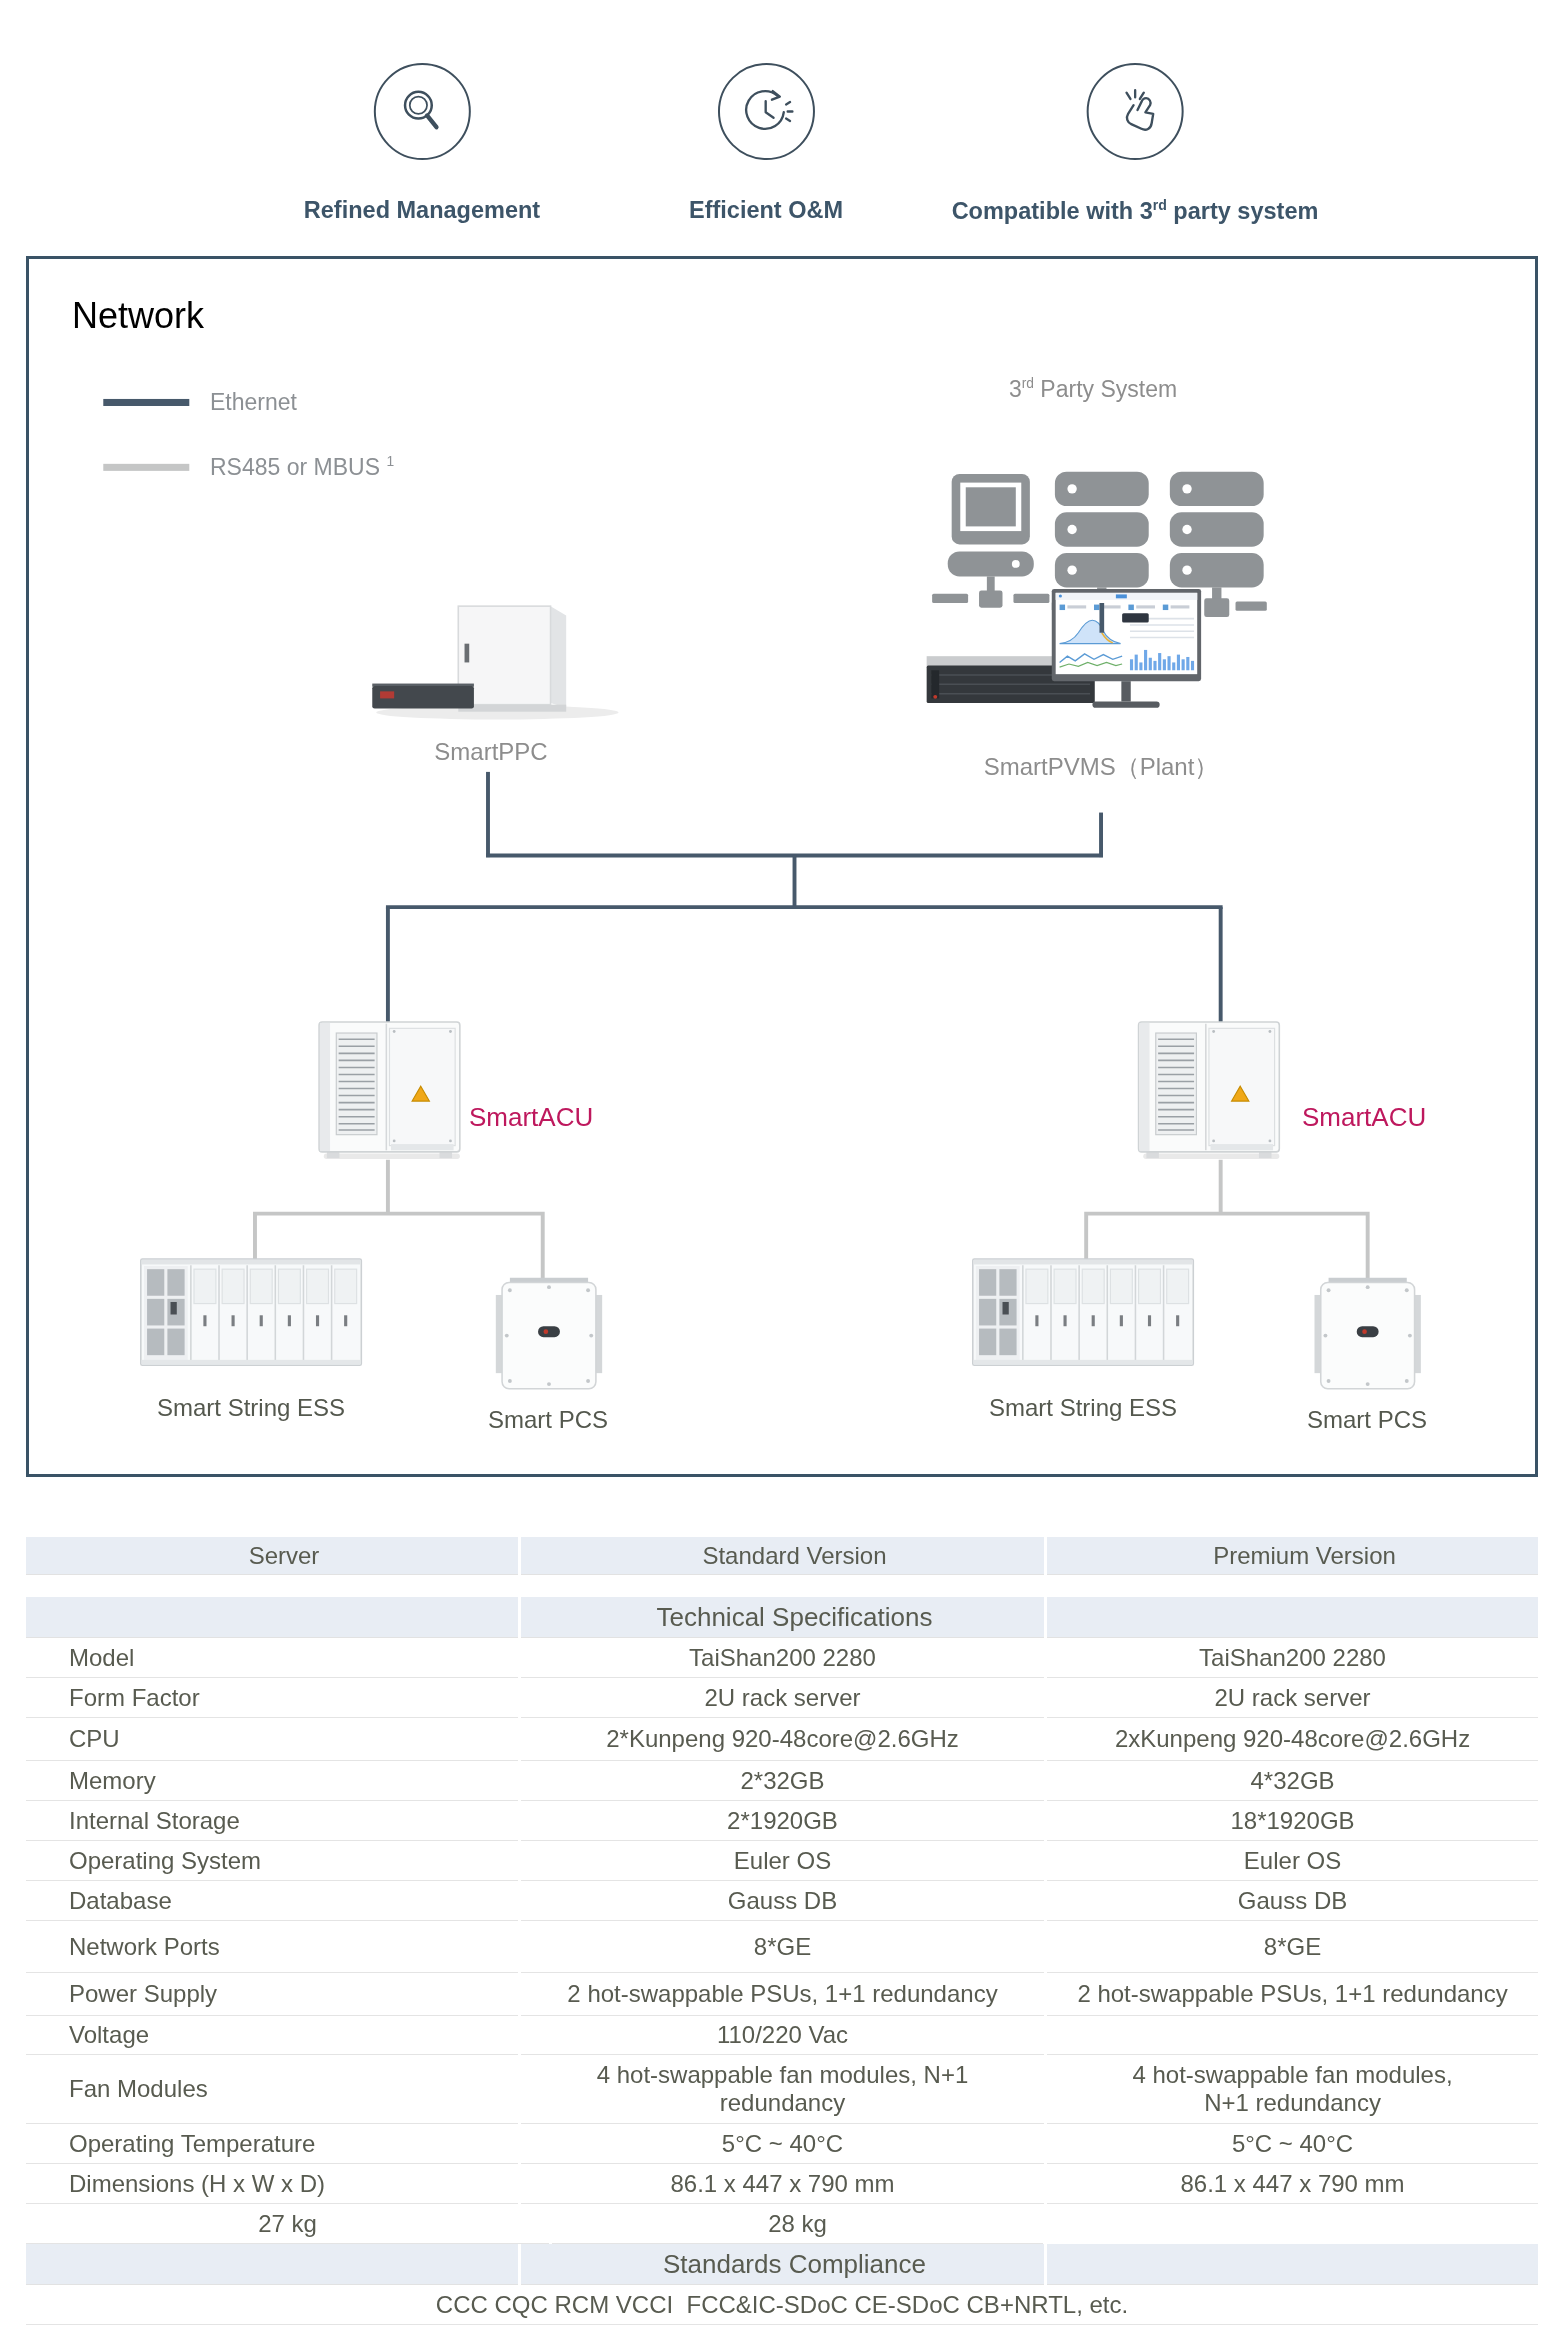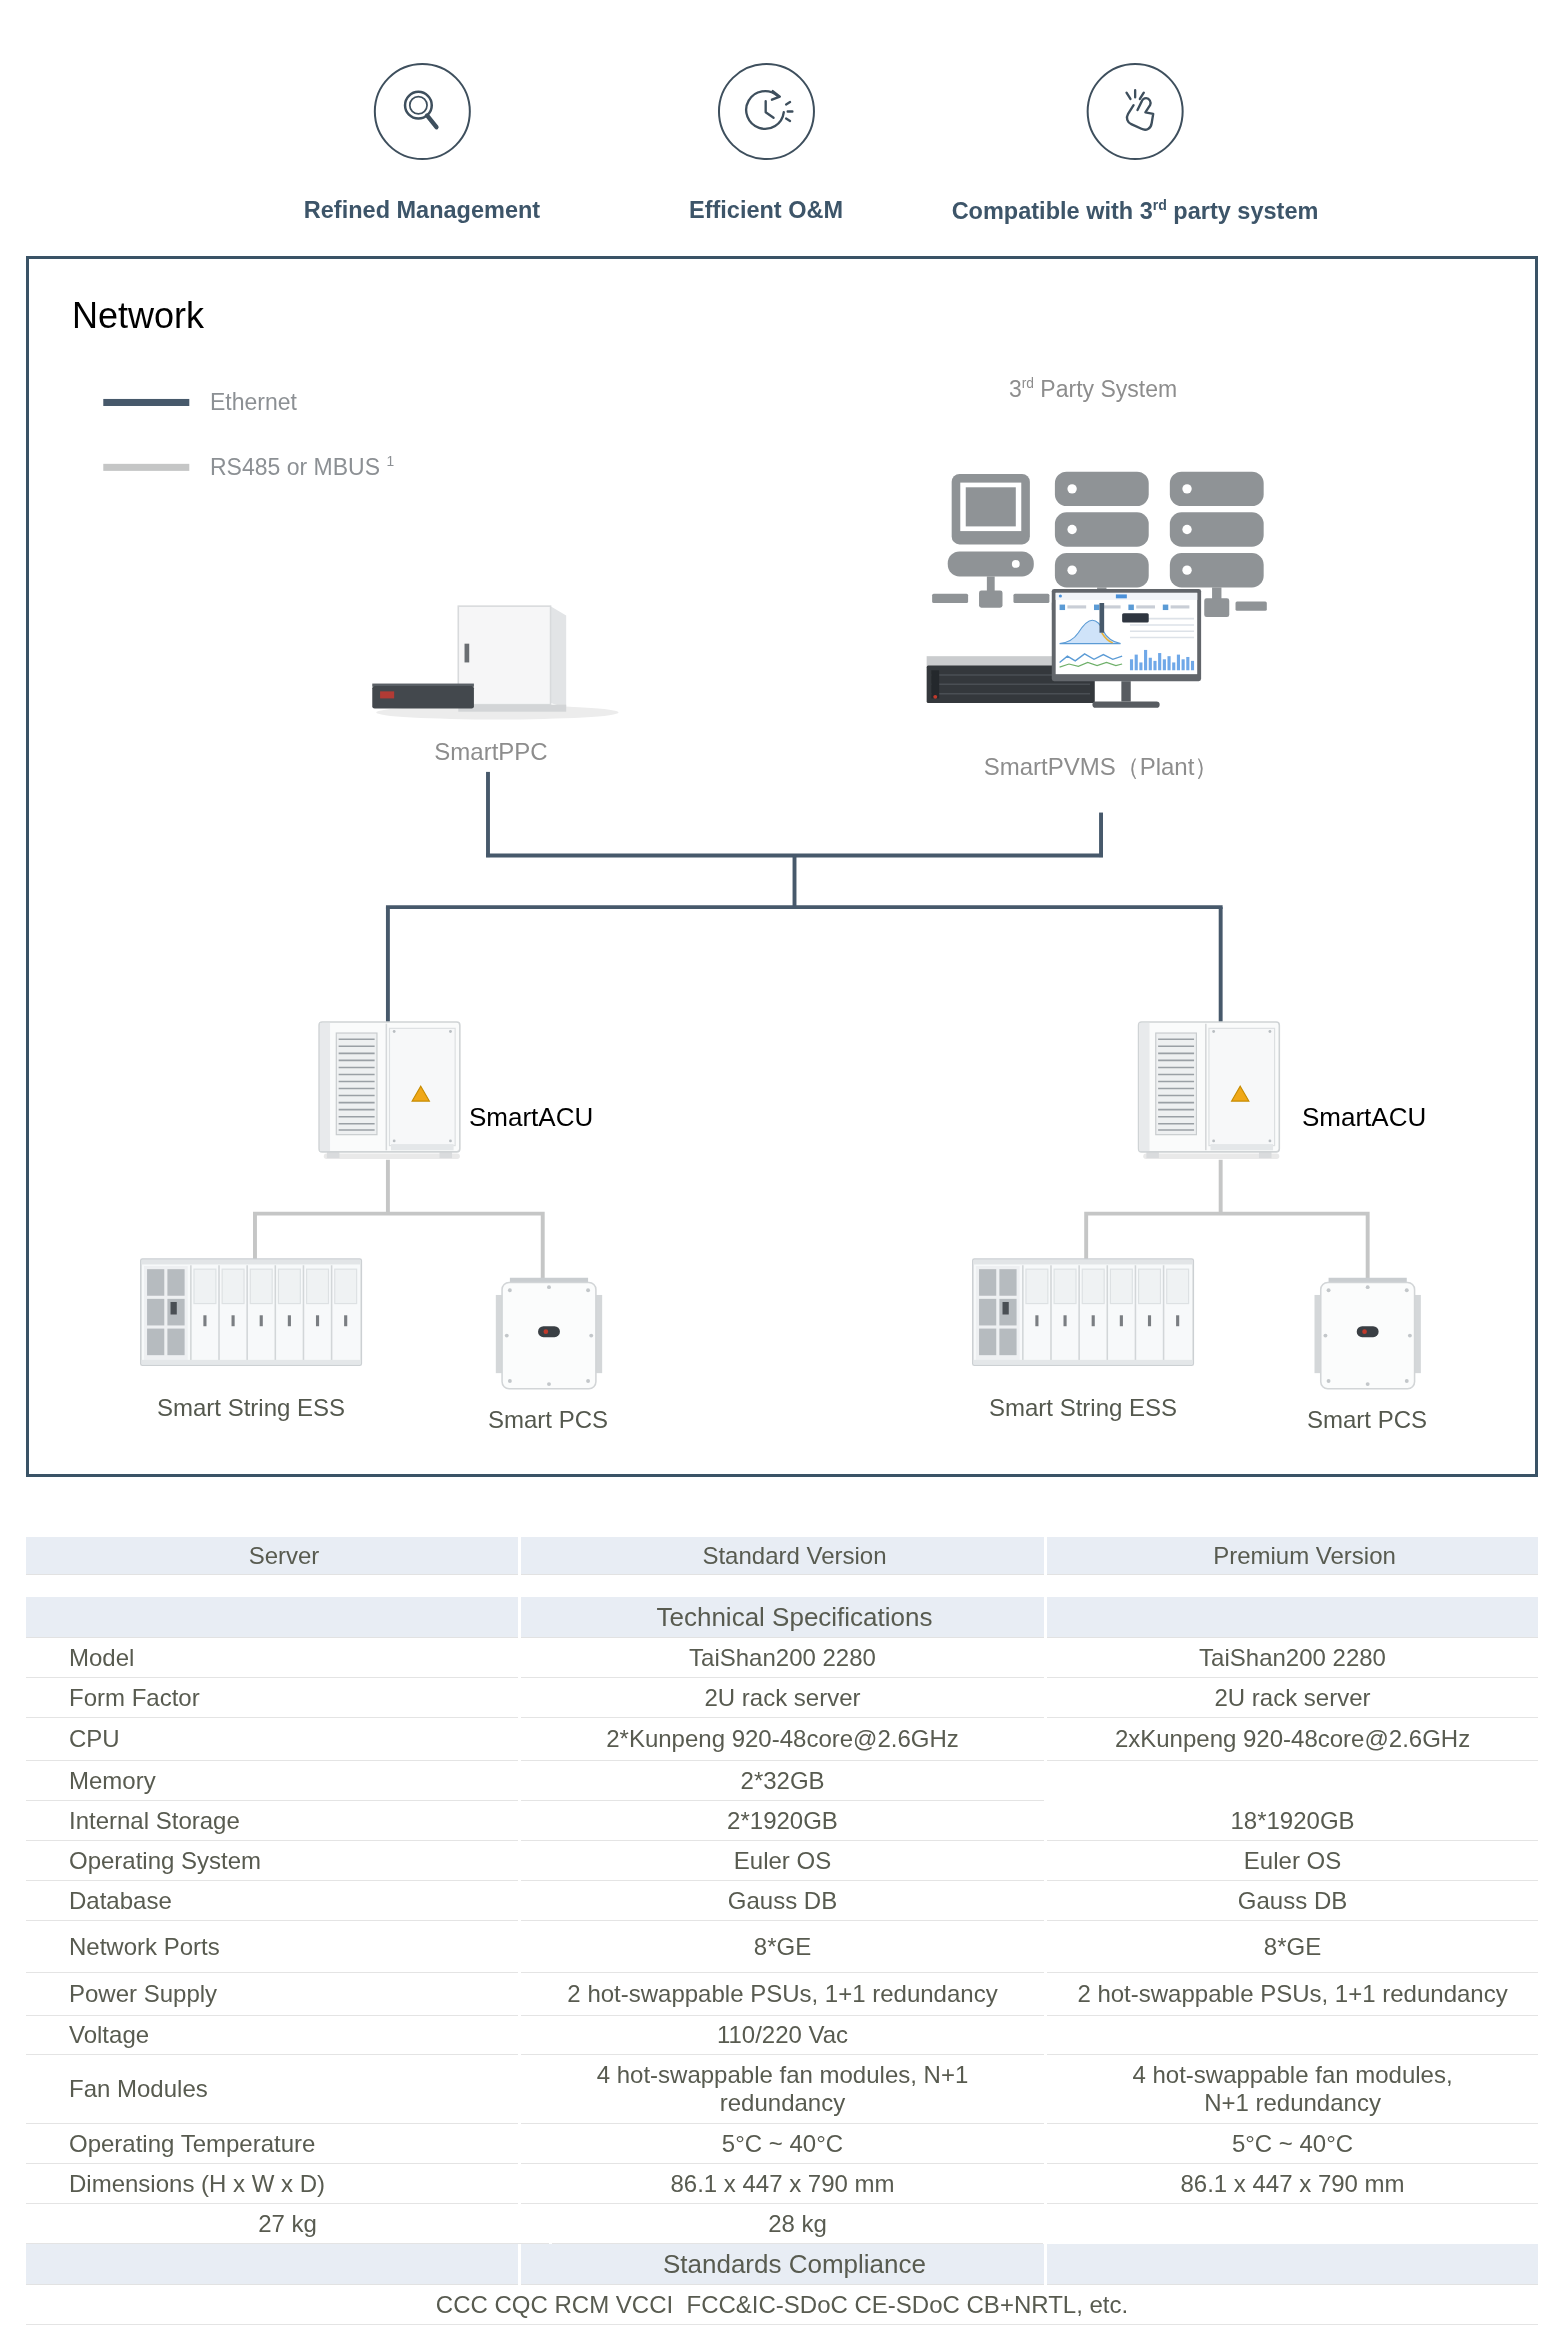--- a/index.html
+++ b/index.html
@@ -20,21 +20,21 @@
   .diagram{position:absolute;left:0;top:0;width:100%;height:100%;}
   .nlabel{position:absolute;white-space:nowrap;}
   .net-title{left:43px;top:36px;font-size:36px;color:#000000;}
   .legend-text{font-size:23px;color:#8C9094;}
   .lg-eth{left:181px;top:130px;}
   .lg-rs{left:181px;top:195px;}
   .gray-node{font-size:23px;color:#8D8D8D;transform:translateX(-50%);}
   .tp-label{left:1064px;top:117px;}
   .ppc-label{left:462px;top:479px;font-size:24px;}
   .pvms-label{left:1072px;top:492px;font-size:24px;}
-  .acu-label{font-size:26px;color:#000000;}
+  .acu-label{font-size:26px;color:#be185d;}
   .acu-l{left:440px;top:843px;}
   .acu-r{left:1273px;top:843px;}
   .dev-label{font-size:24px;color:#54584E;transform:translateX(-50%);}
   .ess-l{left:222px;top:1135px;} .pcs-l{left:519px;top:1147px;}
   .ess-r{left:1054px;top:1135px;} .pcs-r{left:1338px;top:1147px;}
 
   
   .spec-table{position:absolute;left:26px;top:1537px;width:1512px;font-size:24px;color:#585B50;}
   .trow{display:flex;gap:3.1px;}
   .cell{box-sizing:border-box;padding-left:24px;}
@@ -369,20 +369,21 @@
       <div class="cell c3">2U rack server</div>
     </div>
     <div class="trow drow h55">
       <div class="cell c1">CPU</div>
       <div class="cell c2">2*Kunpeng 920-48core@2.6GHz</div>
       <div class="cell c3">2xKunpeng 920-48core@2.6GHz</div>
     </div>
     <div class="trow drow">
       <div class="cell c1">Memory</div>
       <div class="cell c2">2*32GB</div>
+      <div class="cell c3">4*32GB</div>
     </div>
     <div class="trow drow">
       <div class="cell c1">Internal Storage</div>
       <div class="cell c2">2*1920GB</div>
       <div class="cell c3">18*1920GB</div>
     </div>
     <div class="trow drow">
       <div class="cell c1">Operating System</div>
       <div class="cell c2">Euler OS</div>
       <div class="cell c3">Euler OS</div>

